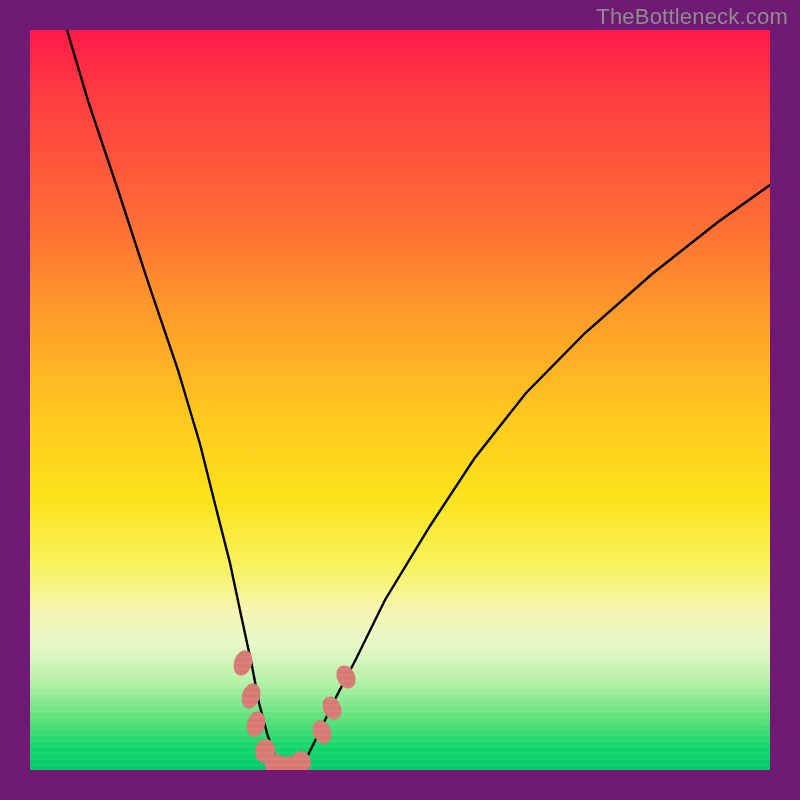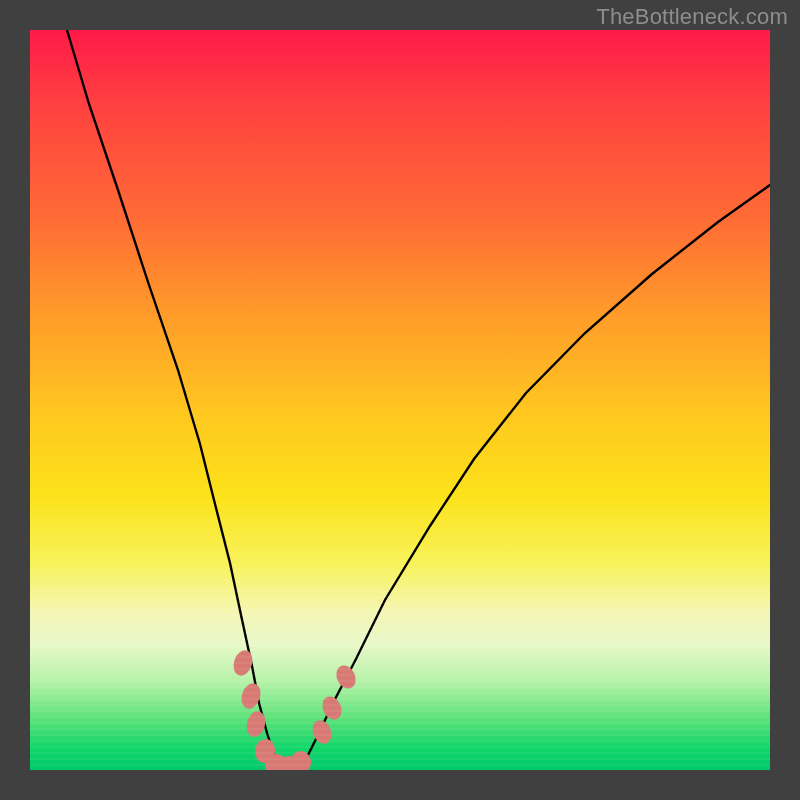--- a/index.html
+++ b/index.html
@@ -10,21 +10,21 @@
     background: #000;
     overflow: hidden;
     font-family: Arial, Helvetica, sans-serif;
   }
   .frame {
     position: absolute;
     left: 0;
     top: 0;
     width: 800px;
     height: 800px;
-    background: #404040;
+    background: #701a75;
   }
   .plot {
     position: absolute;
     left: 30px;
     top: 30px;
     width: 740px;
     height: 740px;
     background: linear-gradient(
       to bottom,
       #ff1a49 0%,

